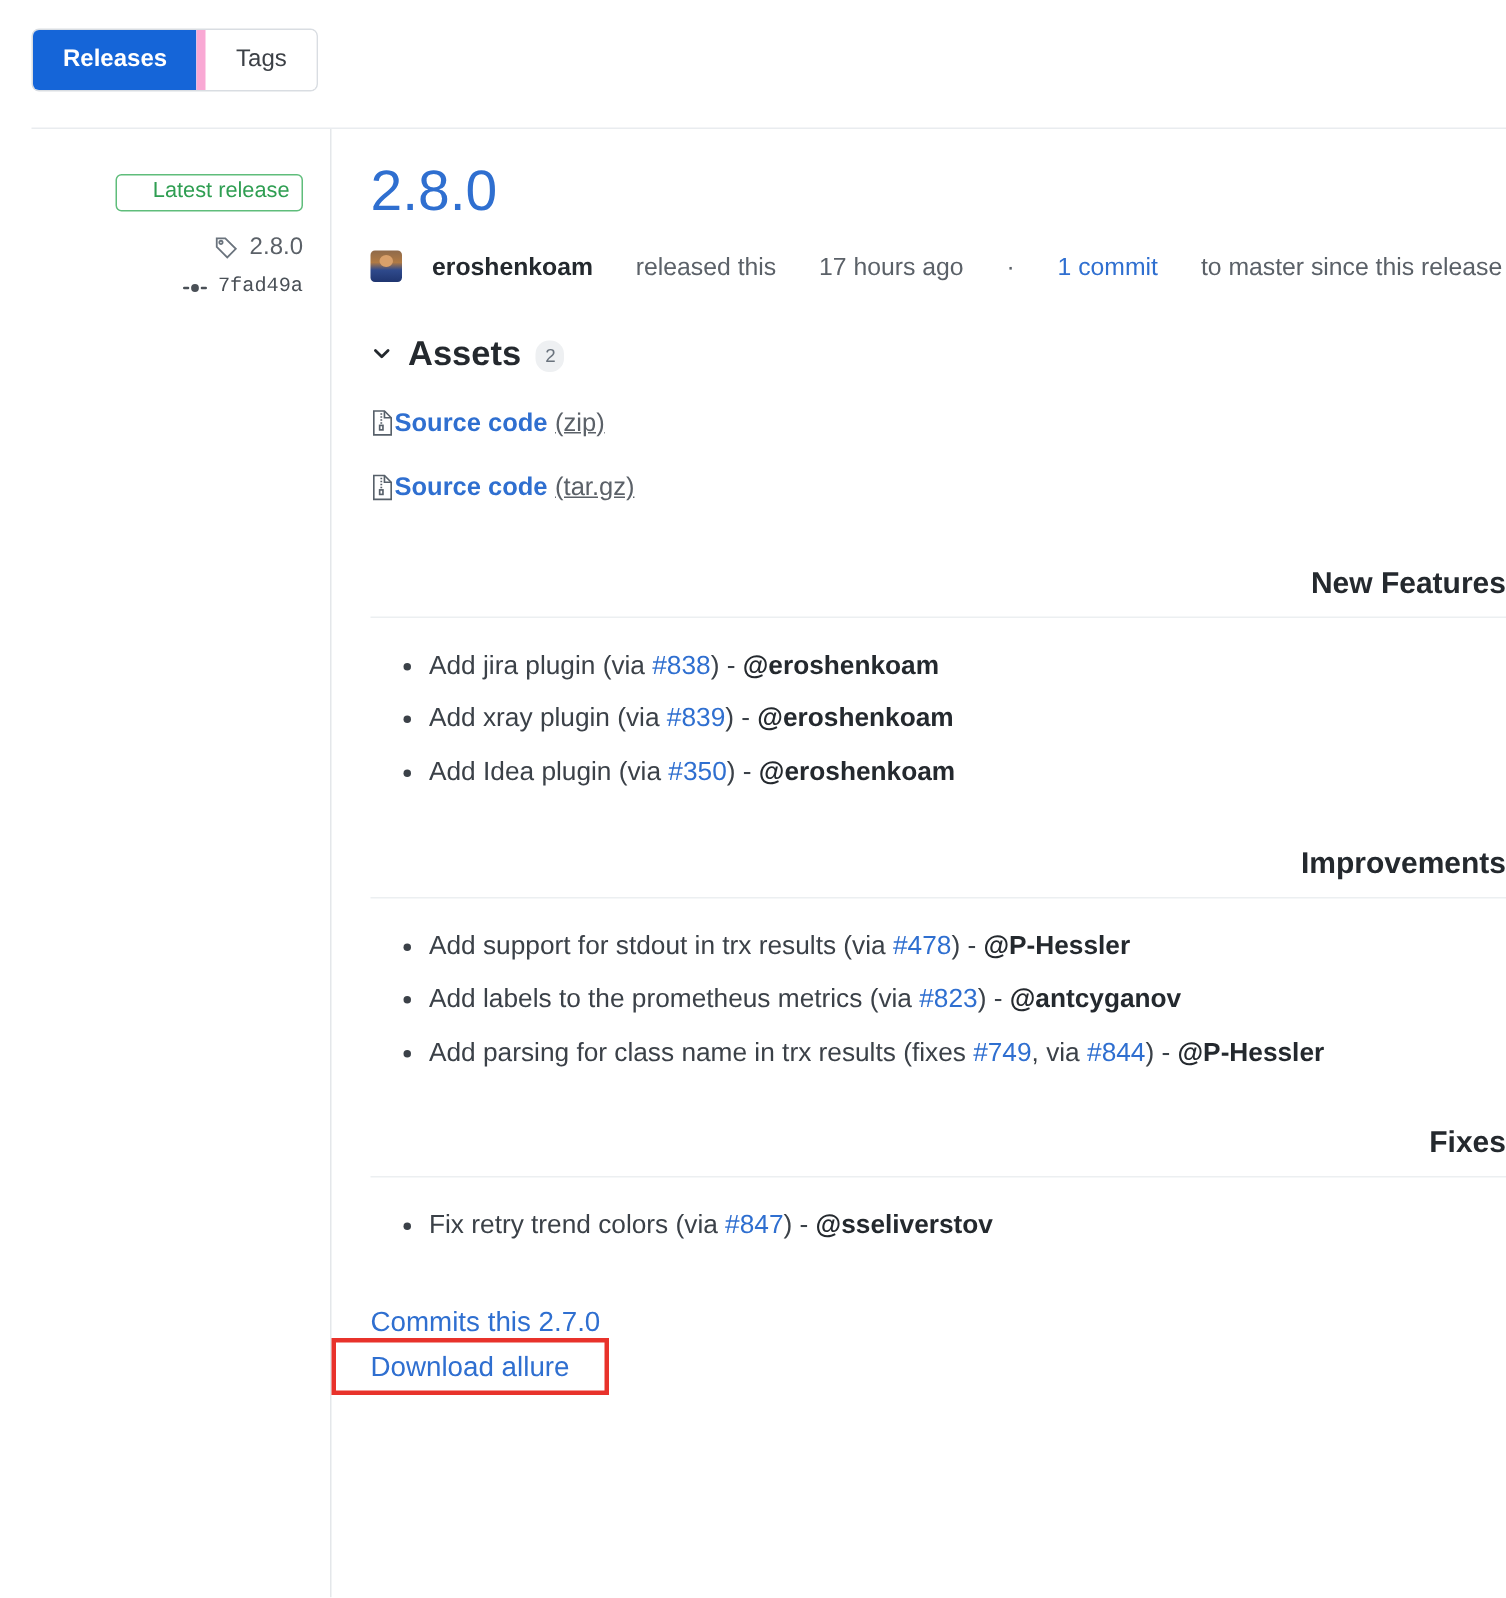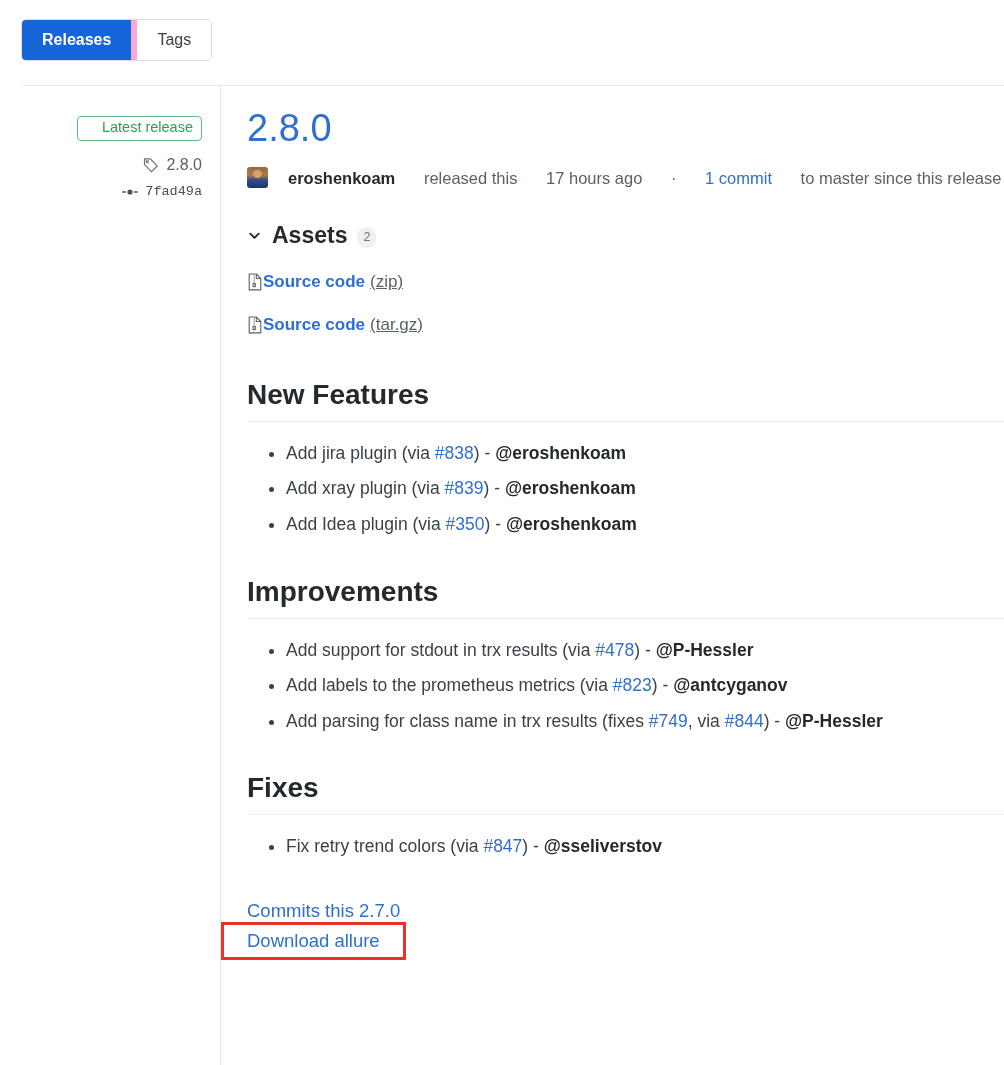--- a/index.html
+++ b/index.html
@@ -114,24 +114,25 @@
   .asset-row {
     display: flex; align-items: center; 
     margin-top: 23px; font-size: 17px;
   }
   .asset-row .name { color: #2f6fd0; font-weight: bold; text-decoration: none; cursor: pointer; }
   .asset-row .ext { color: #5b6168; margin-left: 5px; text-decoration: underline; }
 
   
   .md { margin-top: 42px; }
   .md h2 {
-    font-size: 28px; font-weight: bold; color: #24292e;
+    font-size: 20px; font-weight: bold; color: #24292e;
     margin: 0 0 0 0; padding-bottom: 9px;
     border-bottom: 1px solid #eceff1;
     line-height: 1.25;
+    text-align: right;
   }
   .md .section + .section { margin-top: 36px; }
   .md ul { margin: 18px 0 0 0; padding-left: 39px; list-style: disc; }
   .md li { font-size: 17.5px; line-height: 1.52; color: #3b4148; margin-bottom: 9px; }
   .md li:last-child { margin-bottom: 0; }
   .md a { color: #2f6fd0; text-decoration: none; cursor: pointer; }
   .md strong { font-weight: bold; color: #24292e; }
   .links-list { margin-top: 22px; }
   .links-list a {
     display: inline-block; font-size: 18.5px; color: #2f6fd0;

